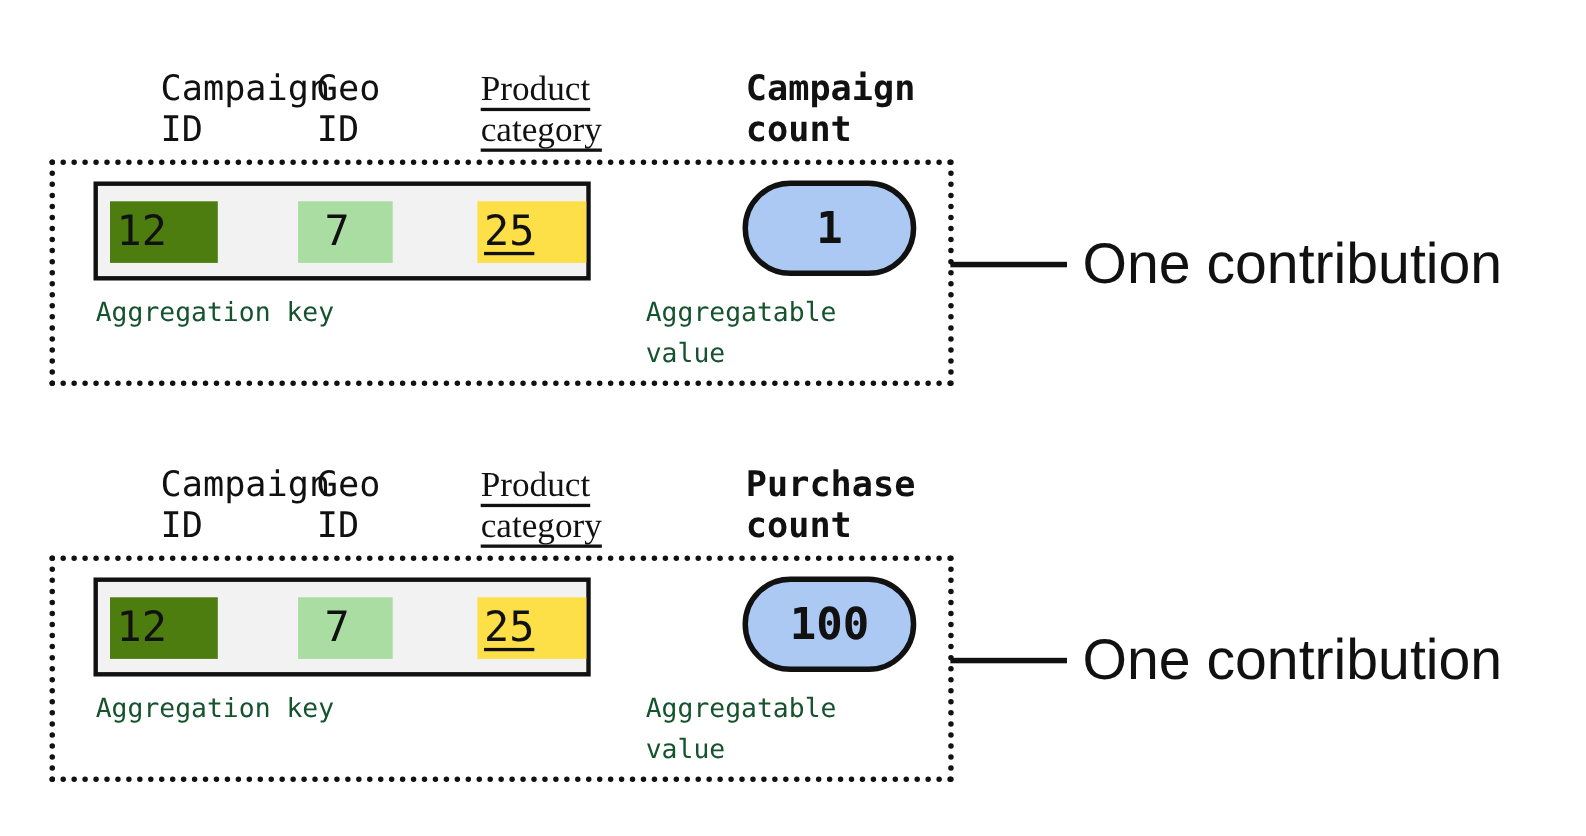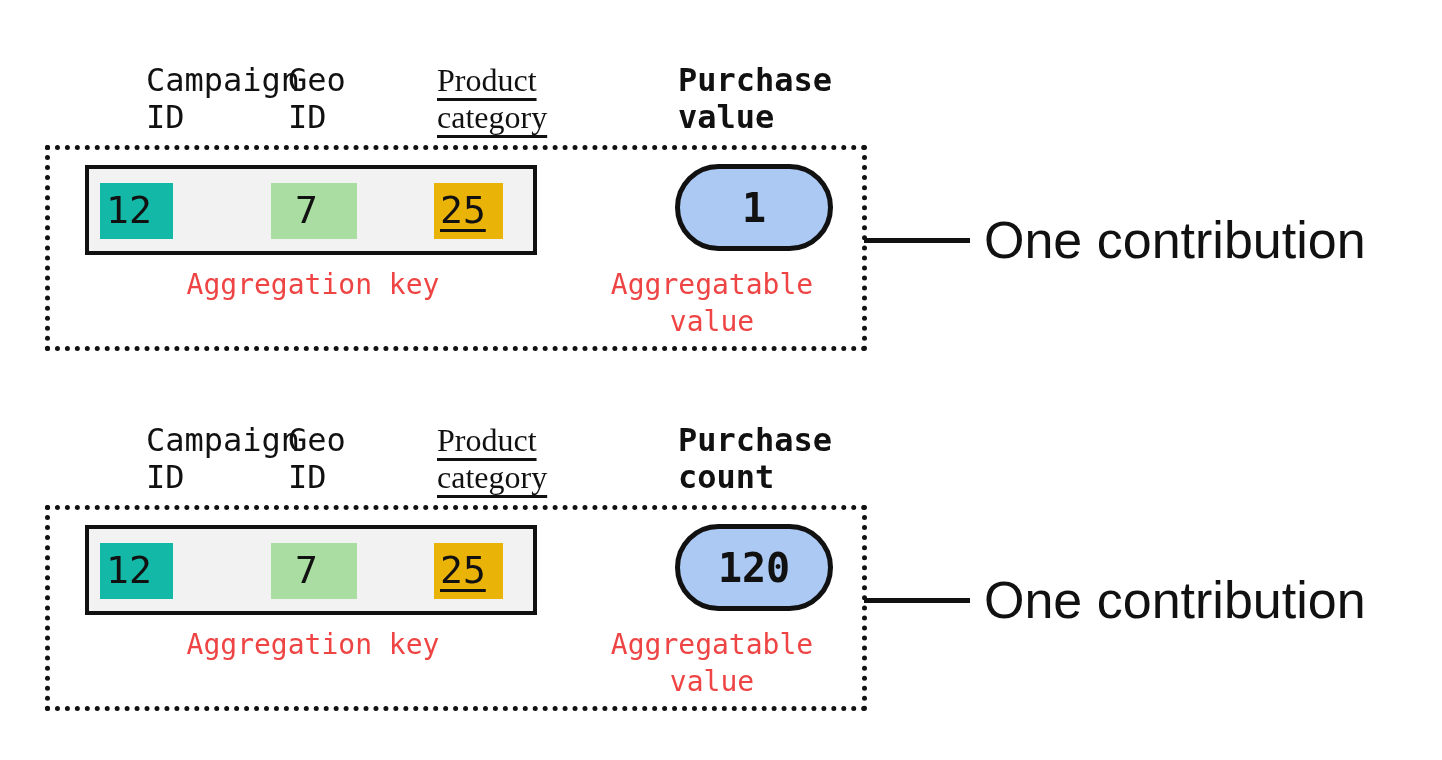--- a/index.html
+++ b/index.html
@@ -21,54 +21,54 @@
 
   
   .dotted-box{position:absolute;left:45px;top:145px;width:812px;height:196px;
     border:5px dotted #111111;}
 
   
   .row-box{position:absolute;left:85px;top:165px;width:444px;height:82px;
     border:4px solid #111111;background:#f2f2f2;}
   .cell{position:absolute;top:183px;height:56px;font-size:38px;line-height:55px;
     padding-left:6px;box-sizing:border-box;}
-  .cell-campaign{left:100px;width:73px;background:#14b8a6;}
+  .cell-campaign{left:100px;width:98px;background:#4d7c0f;}
   .cell-geo{left:271px;width:86px;background:#a9dda1;padding-left:24px;}
-  .cell-product{left:434px;width:69px;background:#eab308;text-decoration:underline;
+  .cell-product{left:434px;width:99px;background:#fde047;text-decoration:underline;
     text-decoration-thickness:3px;text-underline-offset:6px;}
 
   
   .pill{position:absolute;left:675px;top:164px;width:148px;height:77px;
     border:5px solid #111111;border-radius:44px;background:#abc9f2;
     display:flex;align-items:center;justify-content:center;
     font-weight:bold;font-size:40px;}
 
   
-  .purple{position:absolute;top:266px;color:#ef4444;font-size:28px;
-    line-height:37px;text-align:center;}
+  .purple{position:absolute;top:266px;color:#14532d;font-size:24px;
+    line-height:37px;text-align:left;}
   .purple-key{left:87px;width:452px;}
   .purple-value{left:587px;width:250px;}
 
   
   .connector{position:absolute;left:864px;top:238px;width:106px;height:5px;
     background:#111111;}
   .contribution{position:absolute;left:984px;top:214px;
     font-family:Liberation Sans, sans-serif;font-size:52px;line-height:52px;
     white-space:nowrap;}
 </style>
 </head>
 <body>
 
 <div class="canvas">
 
   <section class="panel panel-top">
     <div class="col-header header-campaign">Campaign ID</div>
     <div class="col-header header-geo">Geo ID</div>
     <div class="col-header header-product">Product category</div>
-    <div class="col-header header-purchase">Purchase value</div>
+    <div class="col-header header-purchase">Campaign count</div>
 
     <div class="dotted-box"></div>
     <div class="row-box"></div>
 
     <div class="cell cell-campaign">12</div>
     <div class="cell cell-geo">7</div>
     <div class="cell cell-product">25</div>
 
     <div class="pill">1</div>
 
@@ -85,21 +85,21 @@
     <div class="col-header header-product">Product category</div>
     <div class="col-header header-purchase">Purchase count</div>
 
     <div class="dotted-box"></div>
     <div class="row-box"></div>
 
     <div class="cell cell-campaign">12</div>
     <div class="cell cell-geo">7</div>
     <div class="cell cell-product">25</div>
 
-    <div class="pill">120</div>
+    <div class="pill">100</div>
 
     <div class="purple purple-key">Aggregation key</div>
     <div class="purple purple-value">Aggregatable value</div>
 
     <div class="connector"></div>
     <div class="contribution">One contribution</div>
   </section>
 
 </div>
 

